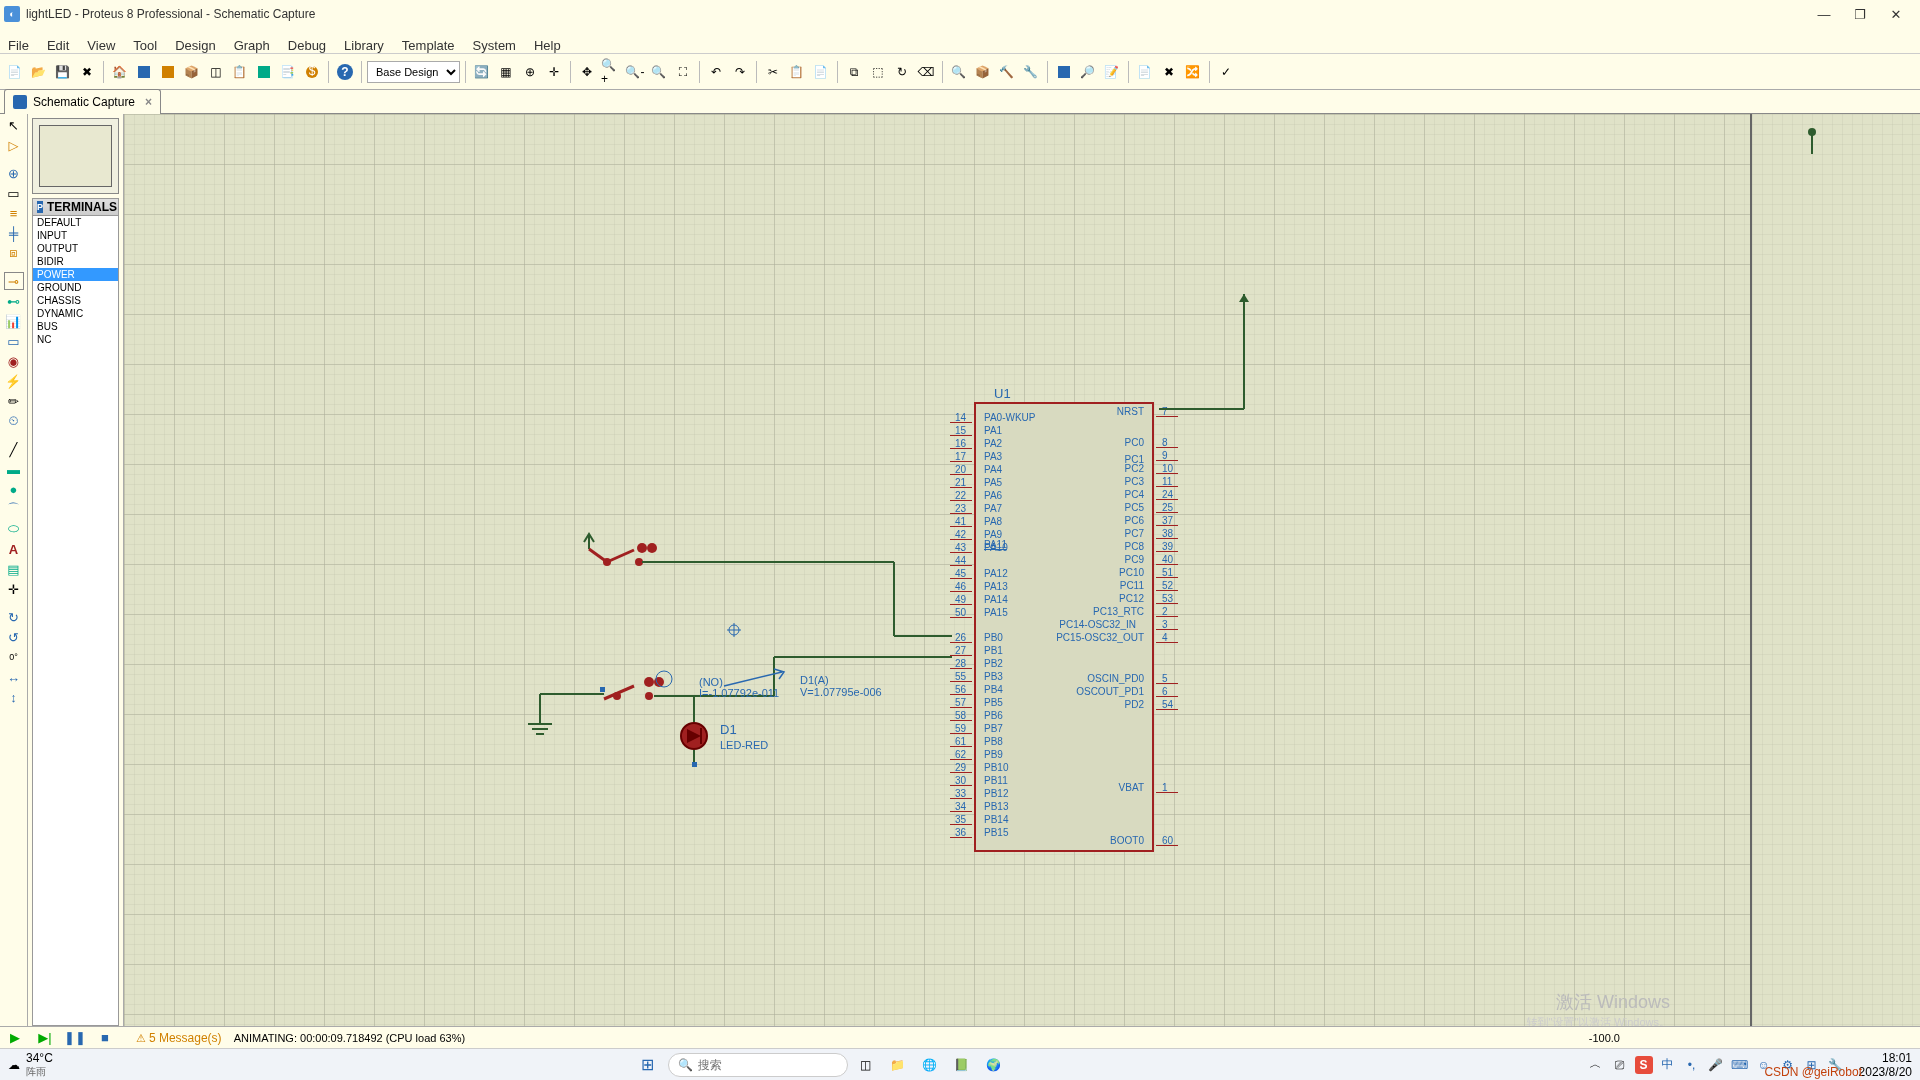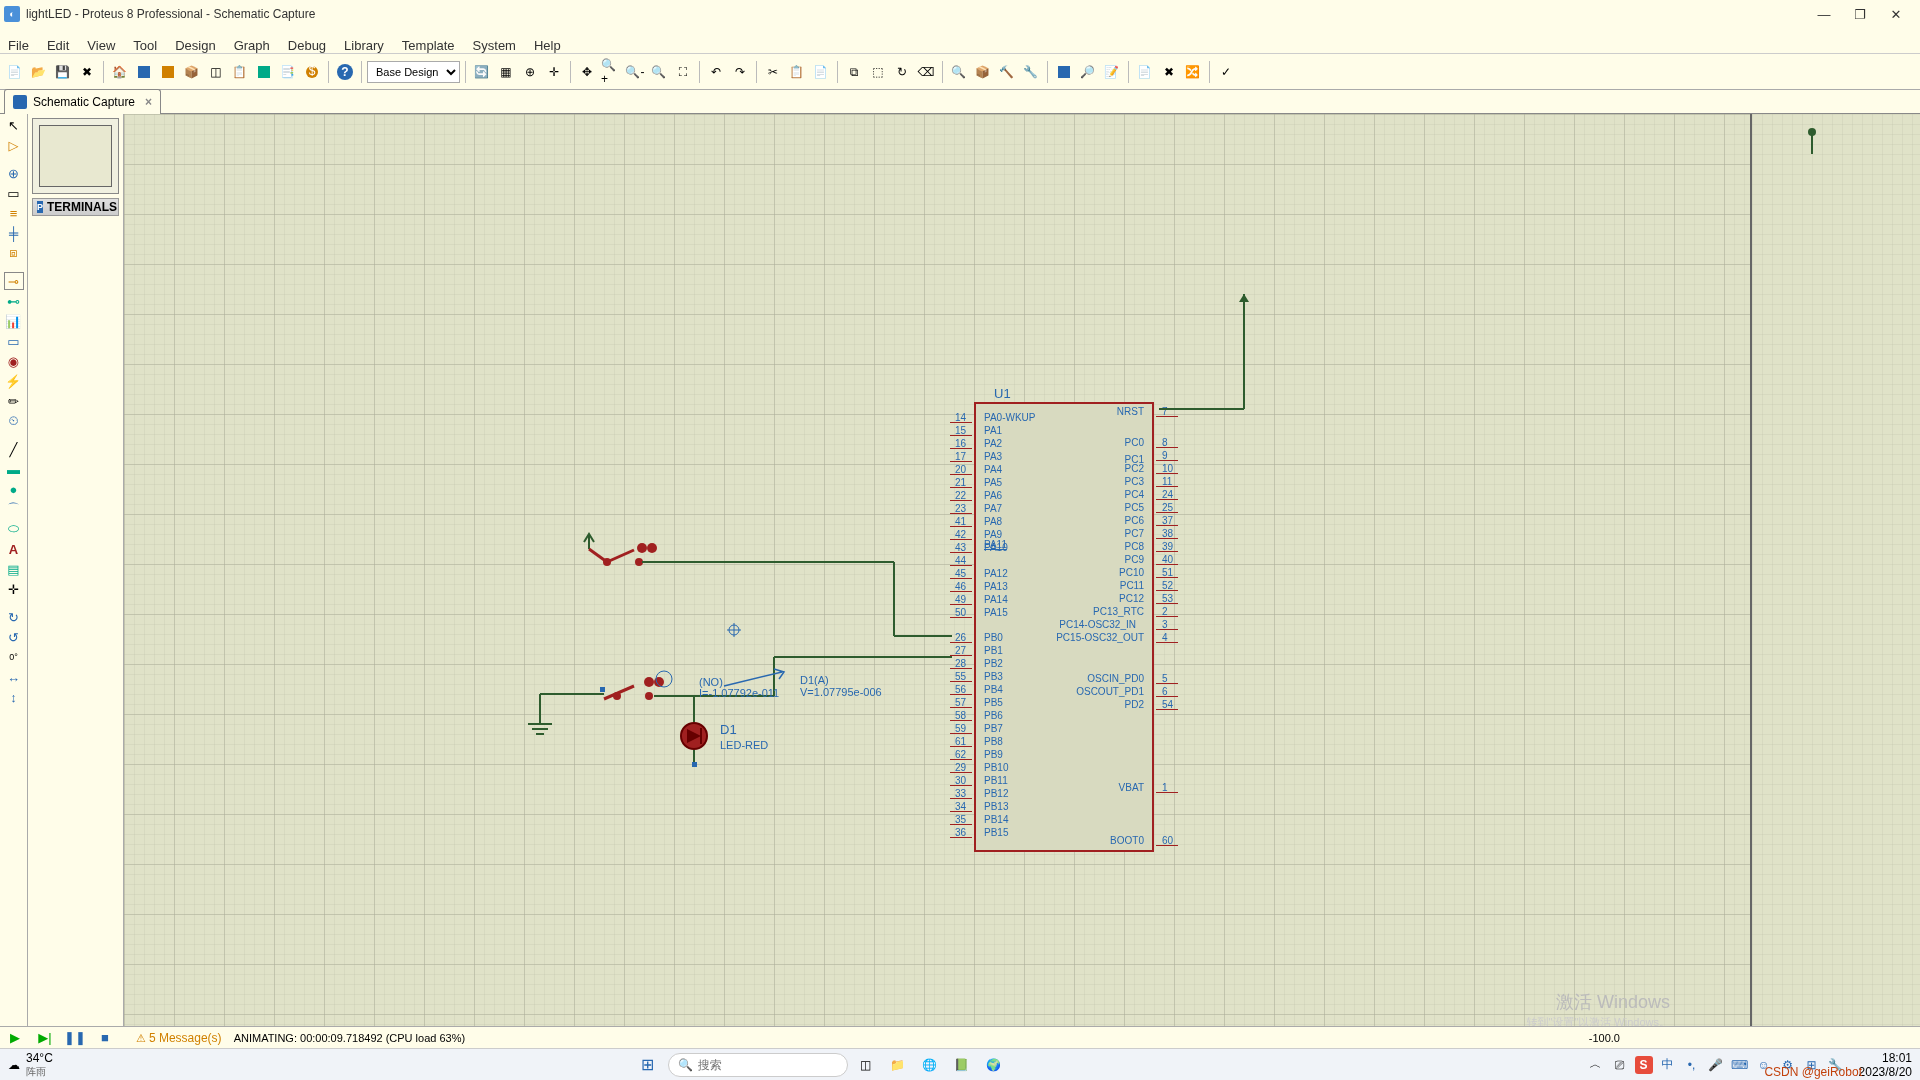--- a/index.html
+++ b/index.html
@@ -222,20 +222,32 @@
   </div>
 
   <div class="left-panel">
     <div class="preview">
         <div class="preview-inner"></div>
       </div>
     <div class="term-header">
       <div class="p-icon">P</div>
         <span>TERMINALS</span>
     </div>
+    <div class="term-list" id="termlist">
+        <div class="term-item">DEFAULT</div>
+        <div class="term-item">INPUT</div>
+        <div class="term-item">OUTPUT</div>
+        <div class="term-item">BIDIR</div>
+        <div class="term-item selected">POWER</div>
+        <div class="term-item">GROUND</div>
+        <div class="term-item">CHASSIS</div>
+        <div class="term-item">DYNAMIC</div>
+        <div class="term-item">BUS</div>
+        <div class="term-item">NC</div>
+      </div>
   </div>
 
   <div class="canvas-wrap">
     <div class="canvas">
 
       <div class="chip" id="chip">
         <div class="chip-label">U1</div>
       <div class="pin-num" style="right: 186px; top: 8px;">14</div>
           <div class="pin-line" style="right: 180px; top: 18px; width: 22px;"></div>
           <div class="pin-label" style="left: 8px; top: 8px;">PA0-WKUP</div>

